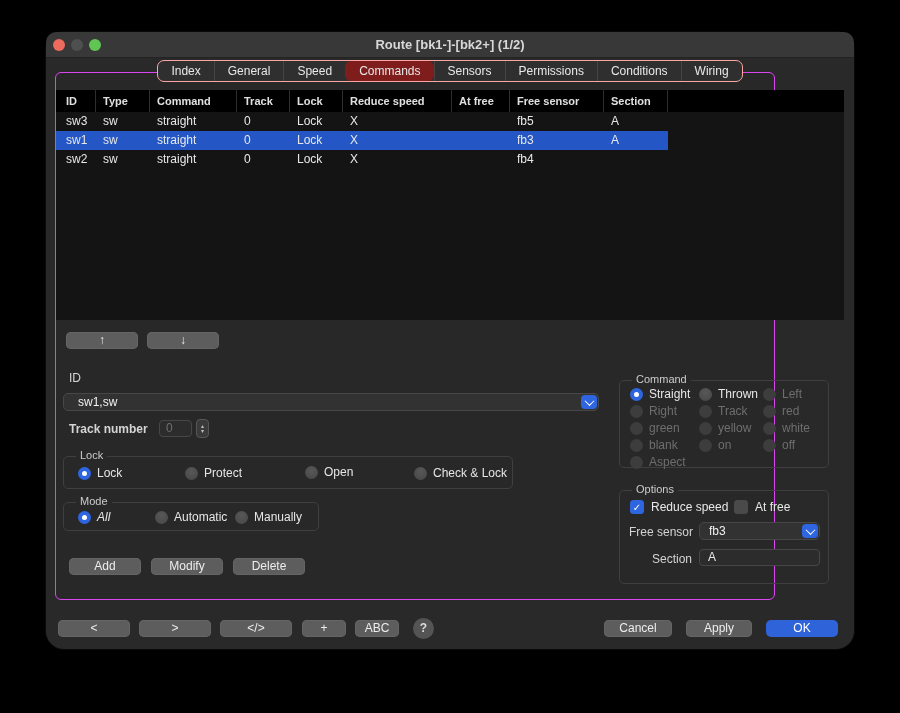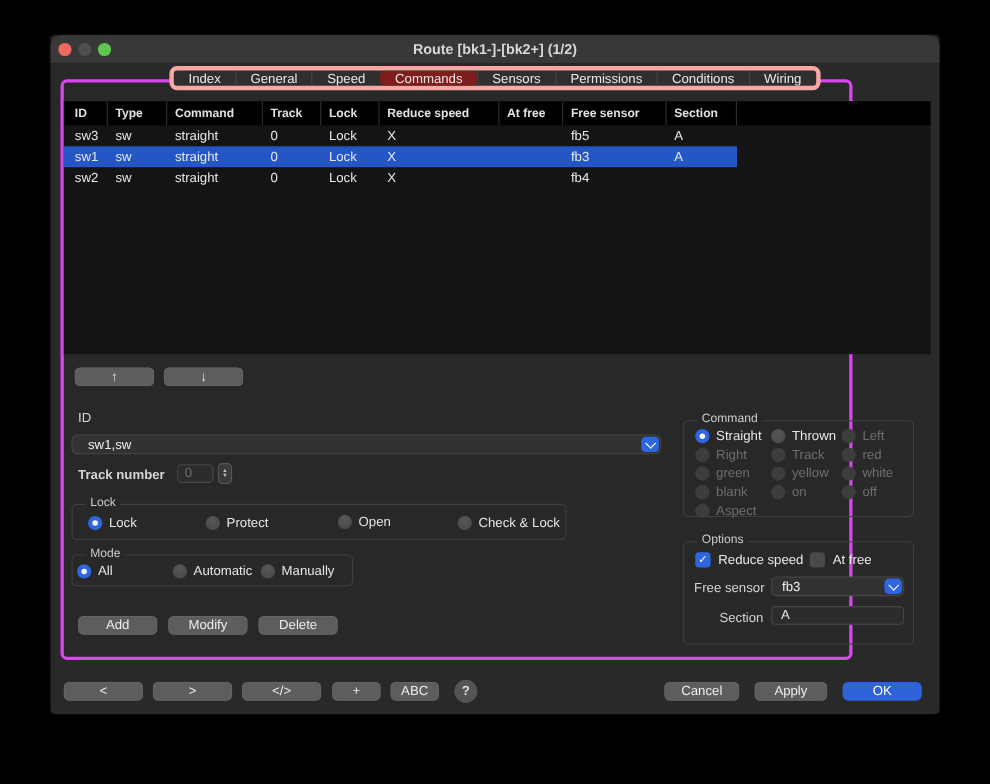--- a/index.html
+++ b/index.html
@@ -1,48 +1,48 @@
 <!DOCTYPE html>
 <html><head>
 <meta charset="utf-8">
 <style>
   * { margin:0; padding:0; box-sizing:border-box; }
   html,body { width:900px; height:713px; background:#000; overflow:hidden;
               font-family:"Liberation Sans","DejaVu Sans",sans-serif; }
   .stage { position:relative; width:900px; height:713px; background:#000; }
 
   .window { position:absolute; left:46px; top:32px; width:808px; height:617px;
-            background:#292929; border-radius:4px;
+            background:#292929; border-radius:18px;
             box-shadow:0 0 0 1px #0a0a0a, 0 14px 40px rgba(0,0,0,.65); }
 
   
   .titlebar { position:absolute; left:0; top:0; right:0; height:26px;
               background:#383838; border-radius:10px 10px 0 0;
               border-bottom:1px solid #232323; }
   .lights { position:absolute; left:7px; top:7px; display:flex; gap:6px; }
   .light { width:12px; height:12px; border-radius:50%; }
   .light.red { background:#ec6a5e; }
   .light.gray { background:#4f4f4f; }
   .light.green { background:#61c554; }
   .wtitle { position:absolute; left:0; right:0; top:0; height:26px; line-height:26px;
             text-align:center; font-size:13px; font-weight:bold; color:#d8d8d8; }
 
   
   .tabbar { position:absolute; left:0; right:0; top:28px; display:flex;
             justify-content:center; z-index:5; }
-  .segments { display:flex; background:#2f2f2f; border:4px solid #fca5a5;
+  .segments { display:flex; background:#2f2f2f; border:1px solid #fca5a5;
               border-radius:7px; height:22px; align-items:stretch; overflow:hidden; }
   .seg { padding:0 13px; font-size:12px; color:#e8e8e8; display:flex;
          align-items:center; border-left:1px solid #454545; cursor:default; }
   .seg:first-child { border-left:none; }
   .seg.sel { background:#7f1d1d; border-radius:6px; border-left-color:transparent; }
 
   
   .panel { position:absolute; left:9px; top:40px; width:720px; height:528px;
-           border:3px solid #d946ef; border-radius:6px; background:#282828; }
+           border:1px solid #d946ef; border-radius:6px; background:#282828; }
 
   
   .table { position:absolute; left:0; top:17px; width:788px; height:230px;
            background:#141414; overflow:hidden; }
   .thead { display:flex; height:22px; background:#000; align-items:center; }
   .th { font-size:11px; font-weight:600; color:#e0e0e0; height:22px; line-height:22px;
         border-right:1px solid #2e2e2e; padding-left:7px; overflow:hidden; white-space:nowrap; }
   .trow { height:19px; }
   .cells { display:flex; width:612px; height:19px; }
   .trow.sel .cells { background:#2457c5; }
@@ -251,21 +251,21 @@
           <span>Open</span>
         </div>
         <div class="ritem" style="left:350px;top:9px;">
           <span class="radio"></span>
           <span>Check &amp; Lock</span>
         </div>
       </div>
 
       <div class="fset modeset">
         <span class="flabel">Mode</span>
-        <div class="ritem" style="left:4px;top:7px;">
+        <div class="ritem" style="left:14px;top:7px;font-style:italic;">
           <span class="radio on"></span>
           <span>All</span>
         </div>
         <div class="ritem" style="left:91px;top:7px;">
           <span class="radio"></span>
           <span>Automatic</span>
         </div>
         <div class="ritem" style="left:171px;top:7px;">
           <span class="radio"></span>
           <span>Manually</span>

